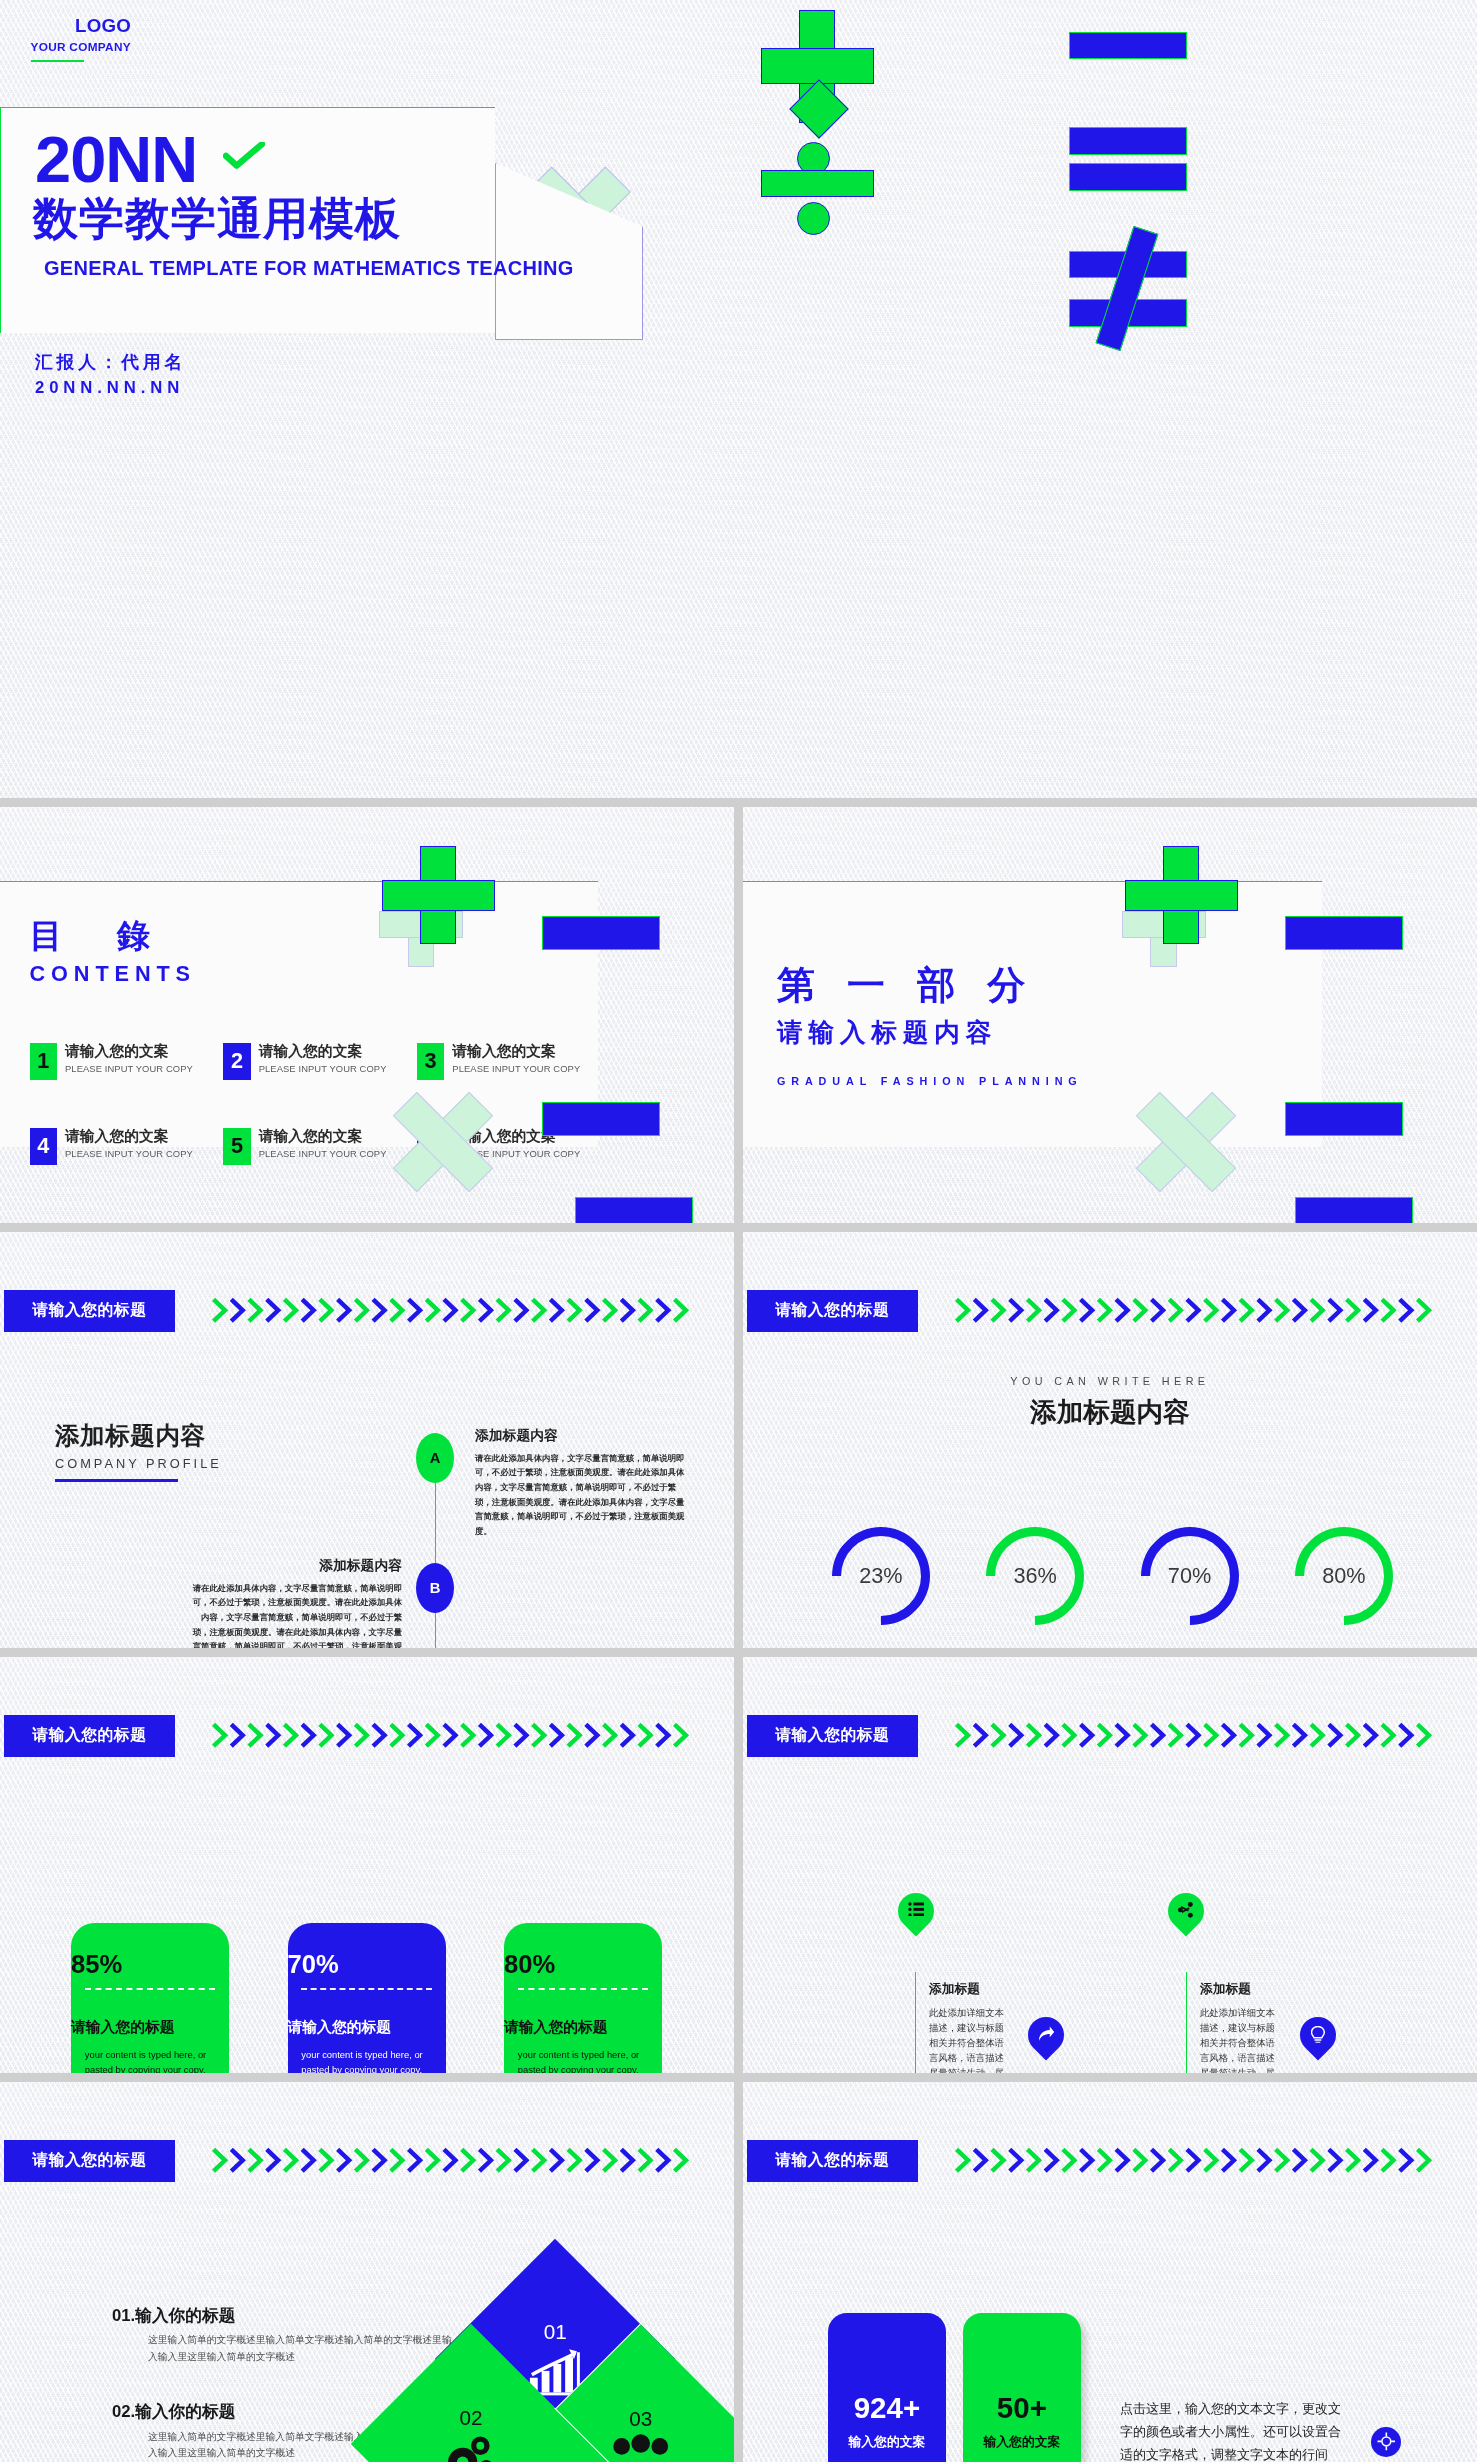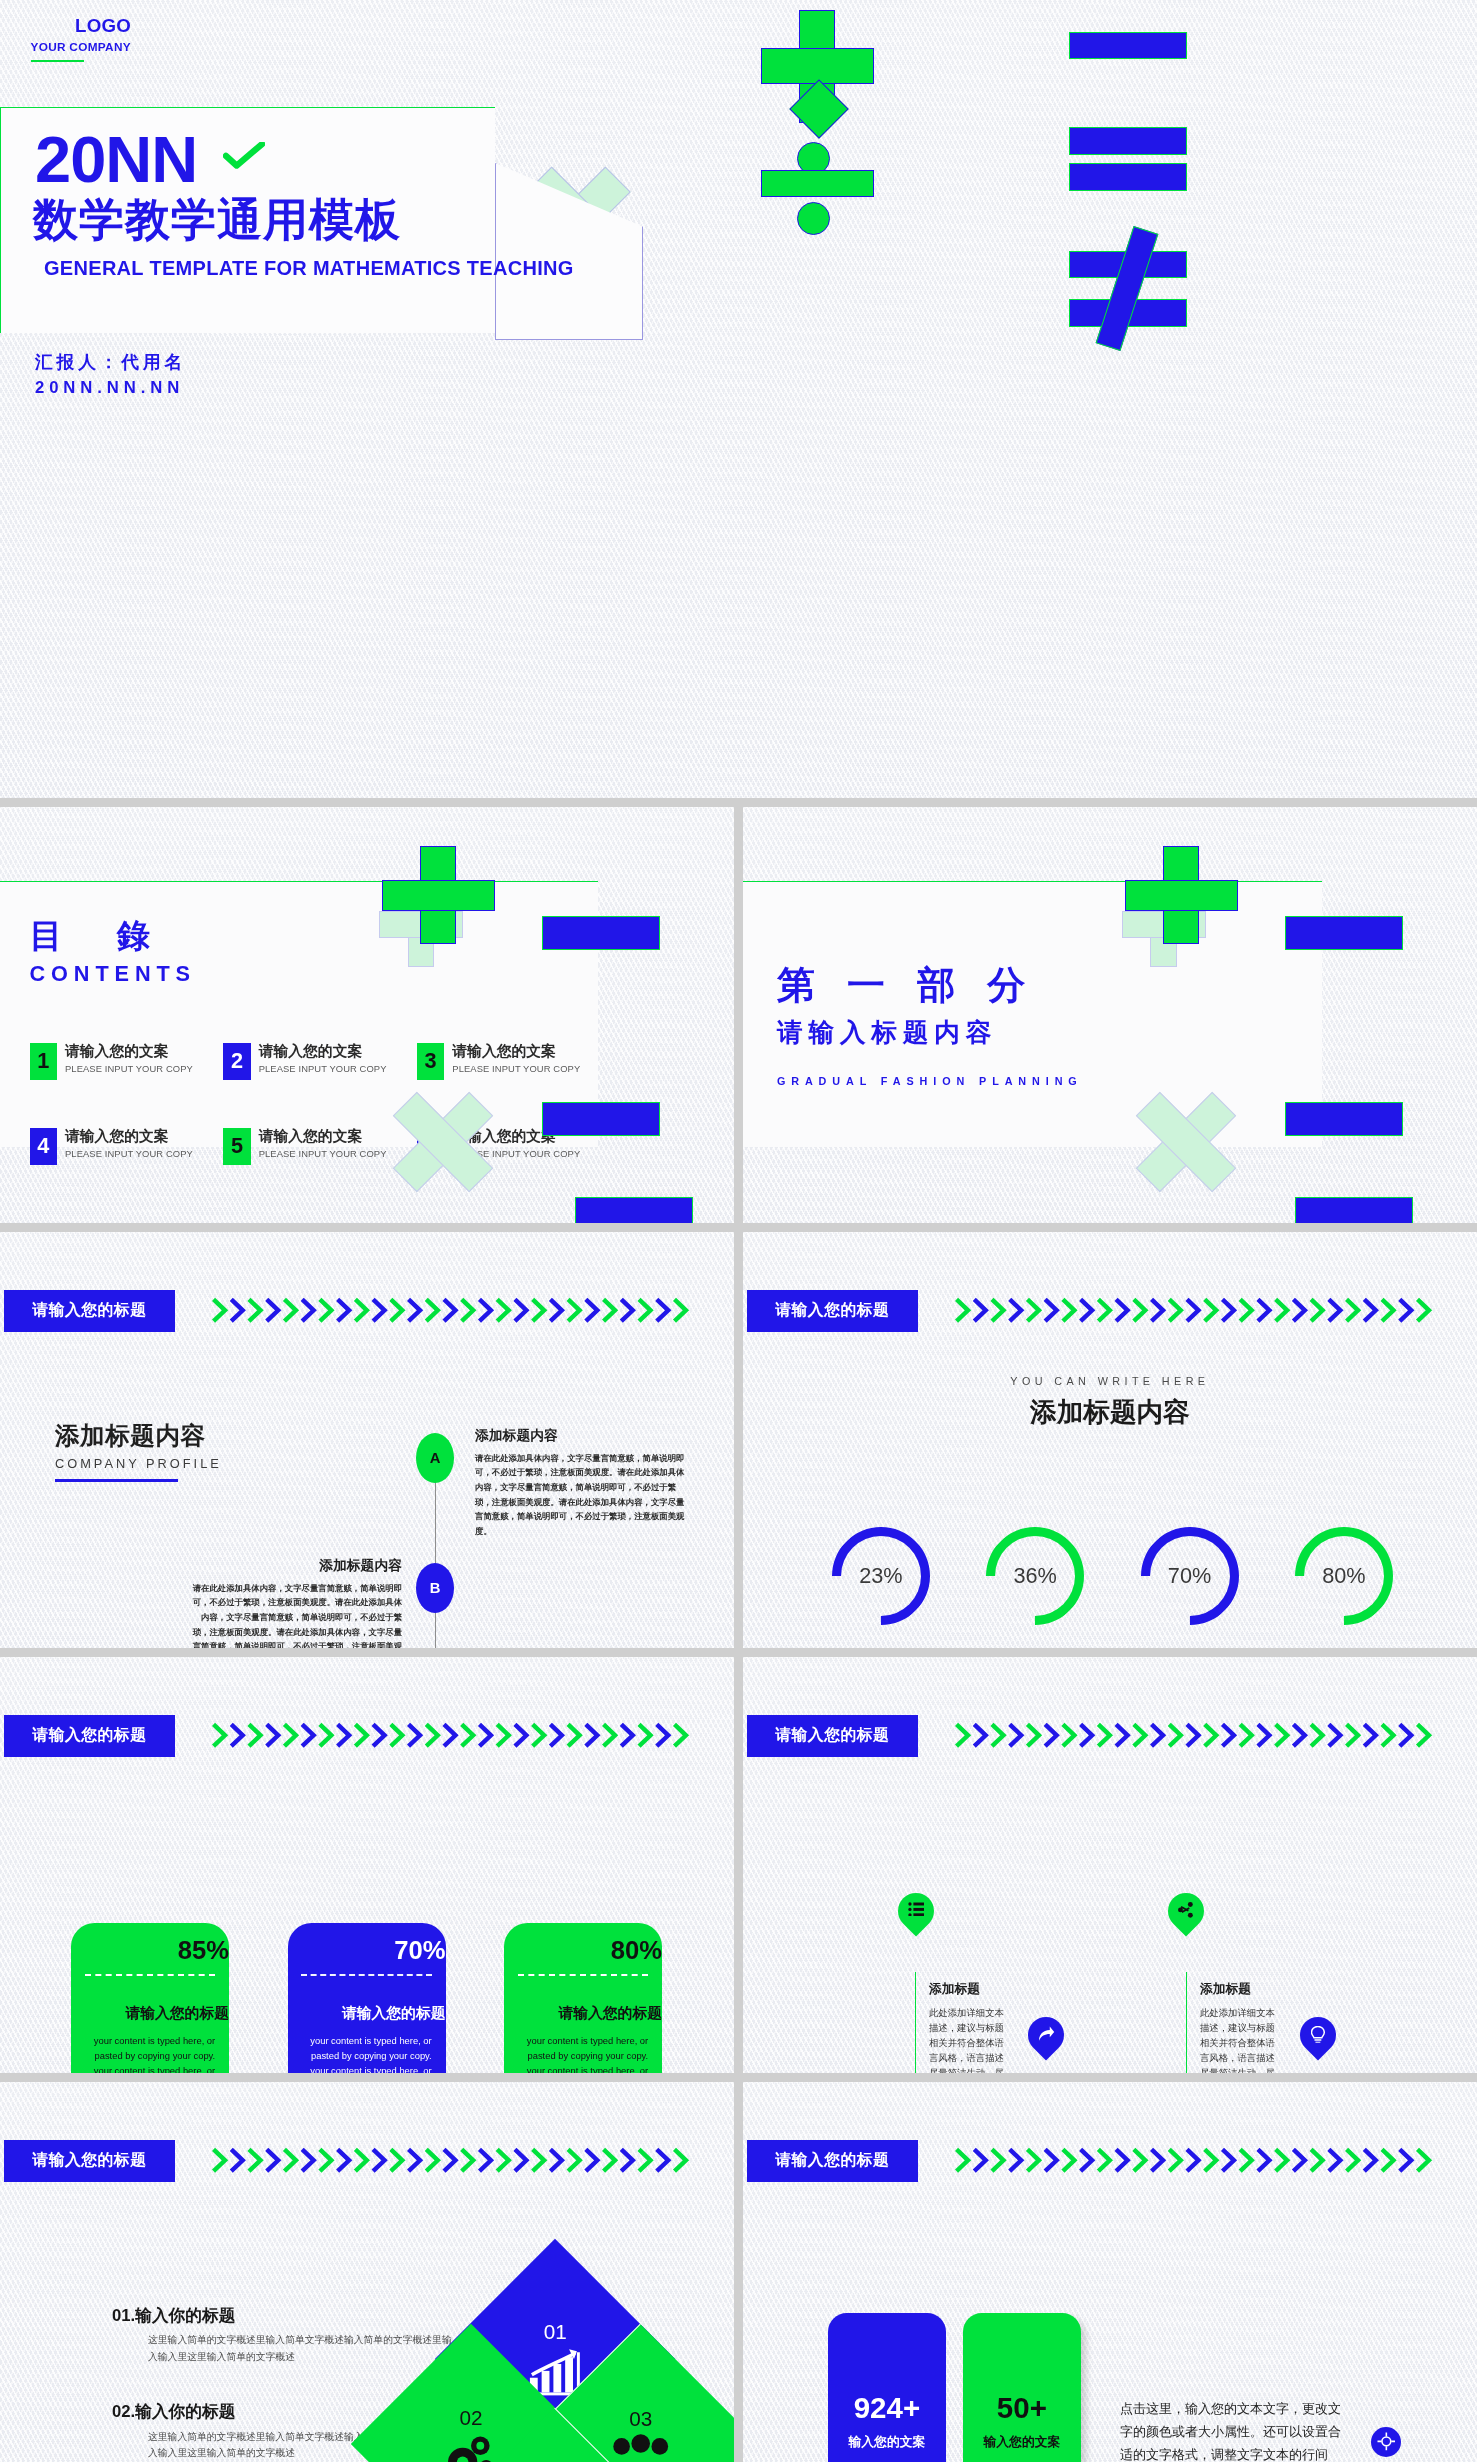--- a/index.html
+++ b/index.html
@@ -54,21 +54,21 @@
     background: #fcfcfd;
     border-top: 1.5px solid var(--green);
     border-left: 1.5px solid var(--green);
     clip-path: polygon(0 0, 100% 0, 100% 100%, 0 100%);
   }
   .title-big { position: absolute; left: 35px; top: 127px; font-size: 65px; font-weight: bold; color: var(--blue); letter-spacing: -1px; line-height: 1; }
   .tick {
     position: absolute; left: 223px; top: 142px; width: 42px; height: 26.6px;
   }
   .tick svg { display: block; }
-  .title-cn { position: absolute; left: 33px; top: 196px; font-size: 45px; font-weight: bold; color: var(--blue); letter-spacing: 1px; line-height: 1.05; white-space: nowrap; }
+  .title-cn { position: absolute; left: 33px; top: 196px; font-size: 45px; font-weight: bold; color: var(--blue); letter-spacing: 1px; line-height: 1.05; white-space: nowrap; font-family: Liberation Serif, serif; }
   .title-en { position: absolute; left: 35px; top: 257px; font-size: 20px; font-weight: bold; color: var(--blue); letter-spacing: 0.3px; margin-left: 9px; }
 
   .presenter { position: absolute; left: 35px; top: 350px; font-size: 17.7px; font-weight: bold; color: var(--blue); letter-spacing: 3.9px; }
   .pdate { position: absolute; left: 35px; top: 378px; font-size: 16.7px; font-weight: bold; color: var(--blue); letter-spacing: 4.9px; }
 
   
   .sym { position: absolute; }
   .plus-shape {
     background: var(--green); border: 1.5px solid var(--blue);
   }
@@ -131,21 +131,21 @@
   }
   .donut .pct {
     position: absolute; inset: 0; display: flex; align-items: center; justify-content: center;
     font-size: 21.7px; color: #3a3a3a; font-weight: normal;
   }
   .kicker { font-size: 10.8px; letter-spacing: 4.4px; color: #4a4a4a; text-align: center; }
 
   
   .pcard {
     width: 158px; height: 207px; border-radius: 23.6px 23.6px 0 0;
-    padding-top: 13px; text-align: right;
+    padding-top: 27px; text-align: left;
   }
   .pcard .big { font-size: 25.6px; font-weight: bold; }
   .pcard .dash { margin: 9.8px 13.8px; border-top: 2.5px dashed rgba(255,255,255,.95); }
   .pcard .ttl { font-size: 14.8px; font-weight: bold; margin-top: 27.6px; }
   .pcard .txt { font-size: 9.4px; line-height: 1.6; margin: 9.8px 13.8px 0; }
   .pcard.g { background: var(--green); color: #111; }
   .pcard.g .dash { border-color: #fff; }
   .pcard.b { background: var(--blue); color: #fff; }
 
   

